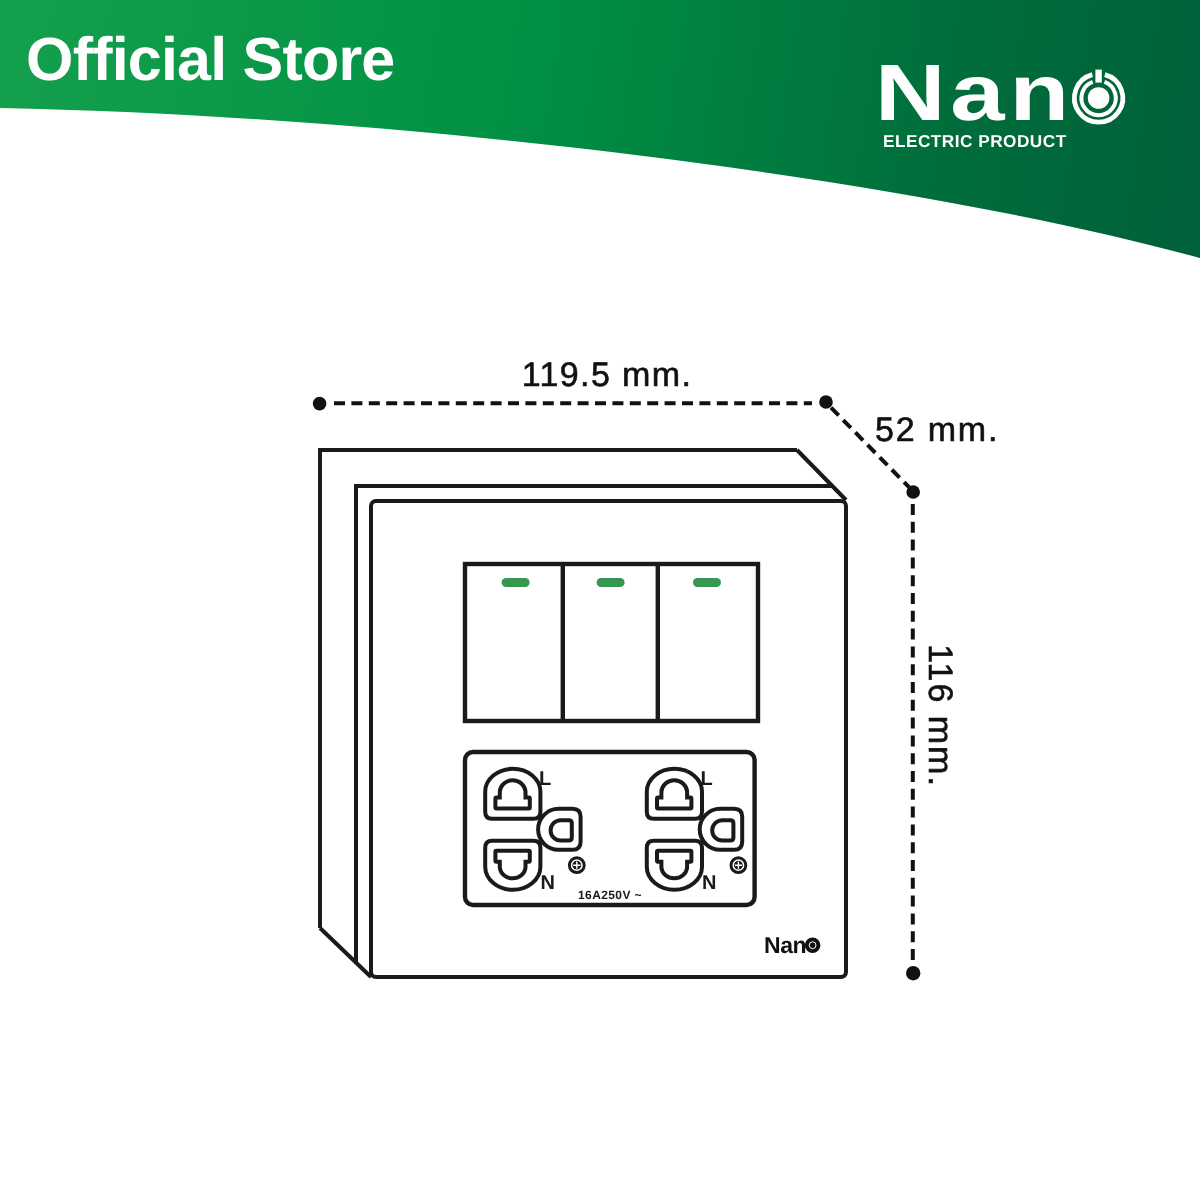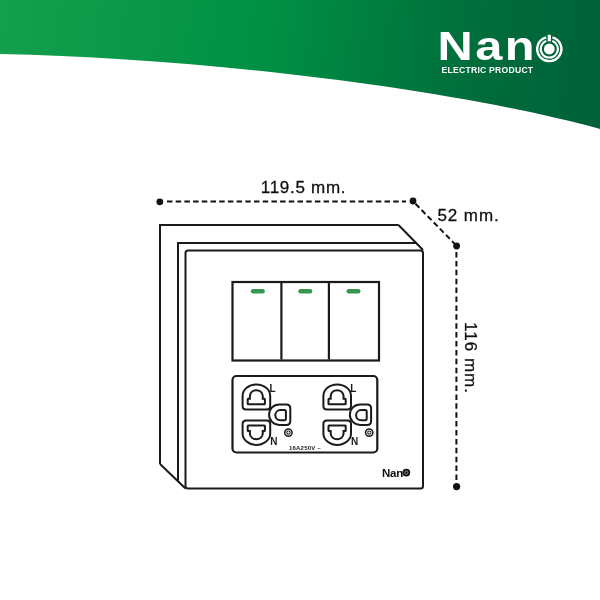--- a/index.html
+++ b/index.html
@@ -27,20 +27,21 @@
       <text x="0" y="0" font-size="40" font-weight="700" letter-spacing="2" transform="translate(437.5 60) scale(1.22 1)">Nan</text>
       <circle cx="549.3" cy="49" r="5.4"></circle>
       <g fill="none" stroke="#ffffff">
         <path d="M546.36 40.92 A8.6 8.6 0 1 0 552.24 40.92" stroke-width="2"></path>
         <path d="M546.17 37.31 A12.1 12.1 0 1 0 552.43 37.31" stroke-width="2.4"></path>
       </g>
       <rect x="547.7" y="34.8" width="3.2" height="6.5"></rect>
       <text x="441.5" y="73.3" font-size="8.6" font-weight="700" letter-spacing="0.25">ELECTRIC PRODUCT</text>
     </g>
   </svg>
+  <div id="ostore">Official Store</div>
 
   <svg id="draw" width="600" height="600" viewBox="0 0 600 600" style="position:absolute;left:0;top:0;">
     <g fill="none" stroke="#1a1a1a" stroke-width="2">
 
       <path d="M398.5 225 H160 V464"></path>
       <path d="M416.5 243 H178 V482"></path>
       <path d="M398.5 225 L423 250"></path>
       <path d="M160 464 L185.5 488.5"></path>
       <rect x="185.5" y="250.5" width="237.5" height="238" rx="2.5"></rect>
 

